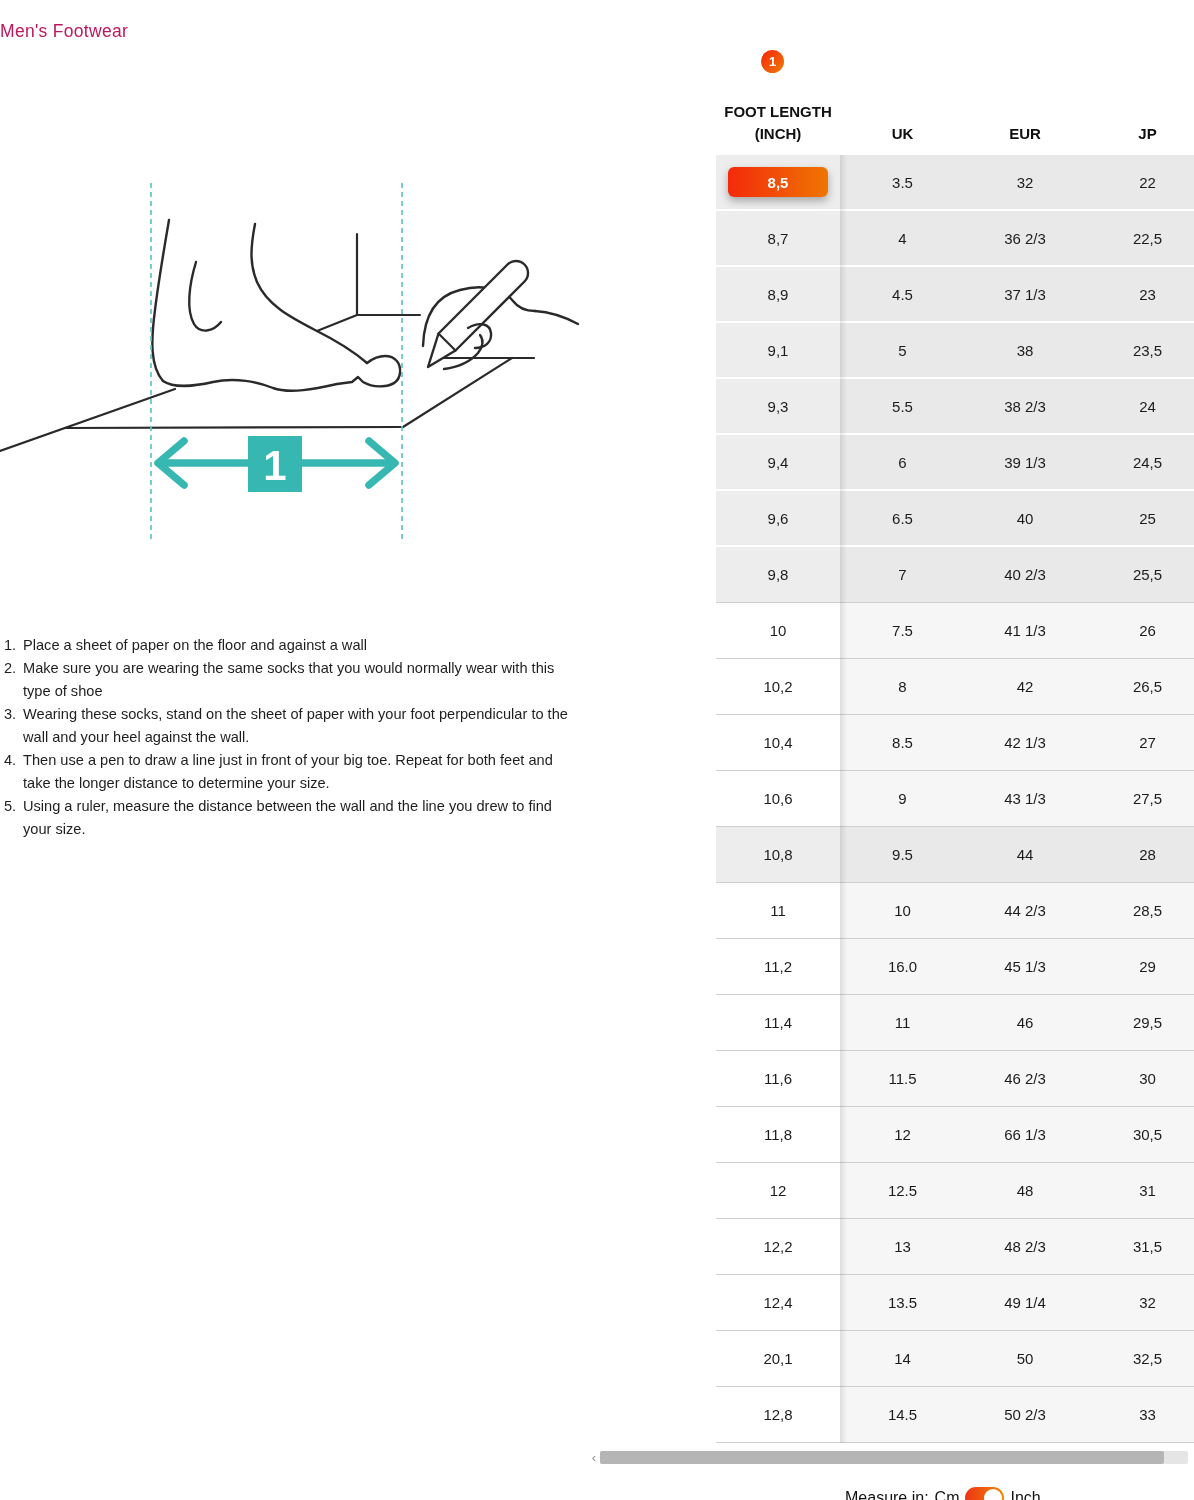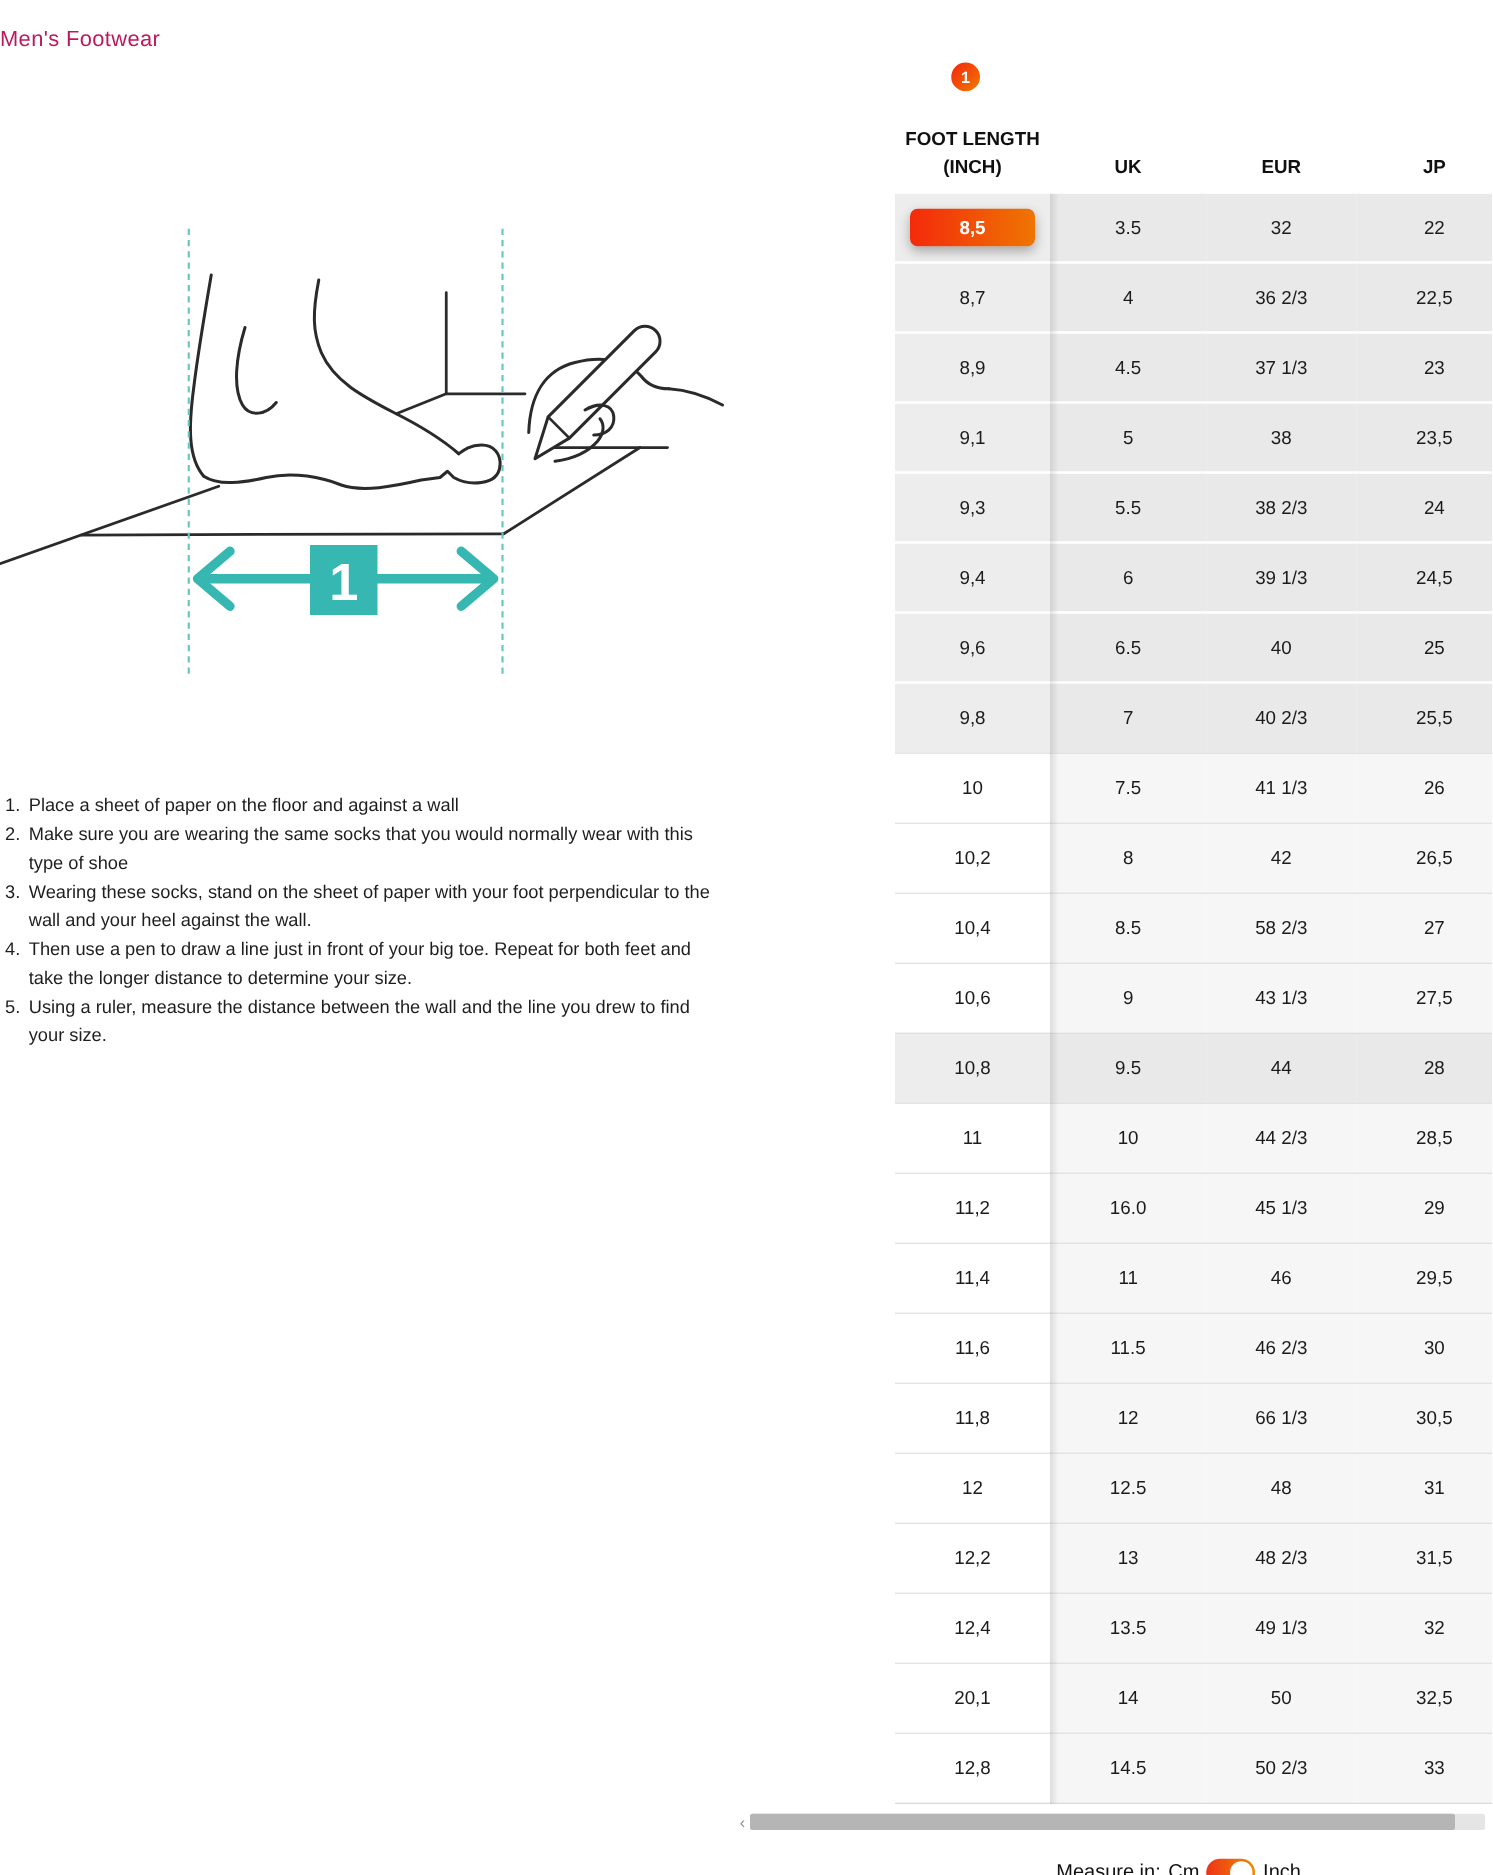--- a/index.html
+++ b/index.html
@@ -225,21 +225,21 @@
           </div>
           <div class="tcell c1">8</div>
           <div class="tcell c2">42</div>
           <div class="tcell c3">26,5</div>
         </div>
         <div class="trow">
           <div class="tcell c0">
             <div class="cell-inner">10,4</div>
           </div>
           <div class="tcell c1">8.5</div>
-          <div class="tcell c2">58 2/3</div>
+          <div class="tcell c2">42 1/3</div>
           <div class="tcell c3">27</div>
         </div>
         <div class="trow">
           <div class="tcell c0">
             <div class="cell-inner">10,6</div>
           </div>
           <div class="tcell c1">9</div>
           <div class="tcell c2">43 1/3</div>
           <div class="tcell c3">27,5</div>
         </div>
@@ -305,21 +305,21 @@
           </div>
           <div class="tcell c1">13</div>
           <div class="tcell c2">48 2/3</div>
           <div class="tcell c3">31,5</div>
         </div>
         <div class="trow">
           <div class="tcell c0">
             <div class="cell-inner">12,4</div>
           </div>
           <div class="tcell c1">13.5</div>
-          <div class="tcell c2">49 1/3</div>
+          <div class="tcell c2">49 1/4</div>
           <div class="tcell c3">32</div>
         </div>
         <div class="trow">
           <div class="tcell c0">
             <div class="cell-inner">20,1</div>
           </div>
           <div class="tcell c1">14</div>
           <div class="tcell c2">50</div>
           <div class="tcell c3">32,5</div>
         </div>

